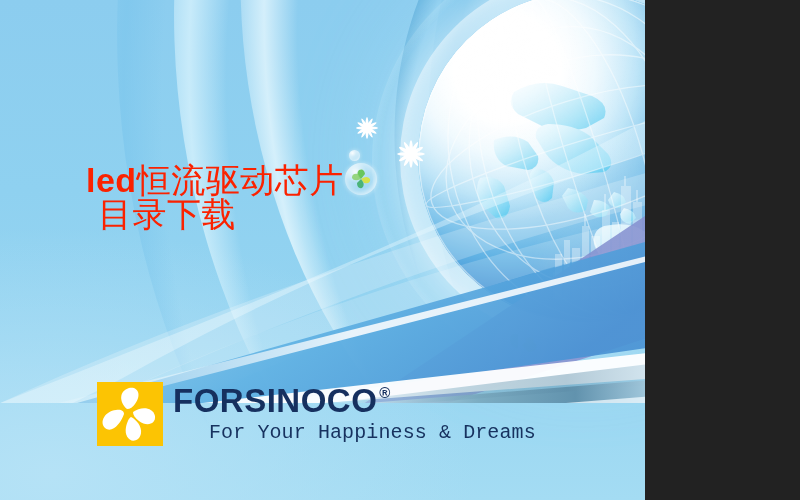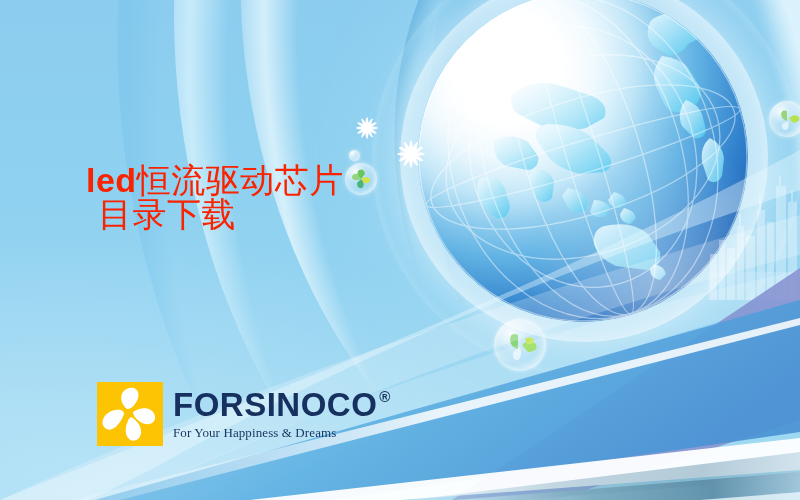--- a/index.html
+++ b/index.html
@@ -3,21 +3,21 @@
 <meta charset="utf-8">
 <title>FORSINOCO LED Catalog Banner</title>
 <style>
   * { margin:0; padding:0; box-sizing:border-box; }
   html,body{
     background:#222;
     font-family:"Liberation Sans", sans-serif;
   }
   #banner{
     position:relative;
-    width:800px;
+    width:645px;
     height:500px;
     overflow:hidden;
     background:#ffffff;
     user-select:none;
   }
 
   
   .layer{ position:absolute; inset:0; pointer-events:none; }
 
   
@@ -164,25 +164,26 @@
     line-height:1;
   }
   #logo-reg{
     font-size:15px;
     line-height:1;
     margin-left:2px;
     margin-top:1px;
   }
   #logo-tagline{
     color:#17325f;
-    font-family:Liberation Serif, serif;
-    font-size:13px;
+    font-family:Liberation Mono, monospace;
+    font-size:20px;
     letter-spacing:.1px;
     margin-top:4px;
     white-space:nowrap;
+    margin-left:36px;
   }
 </style>
 </head>
 <body>
 
 <div id="banner">
 
   <div class="layer bg-base"></div>
 
   <div class="swirl swirl-b"></div>

